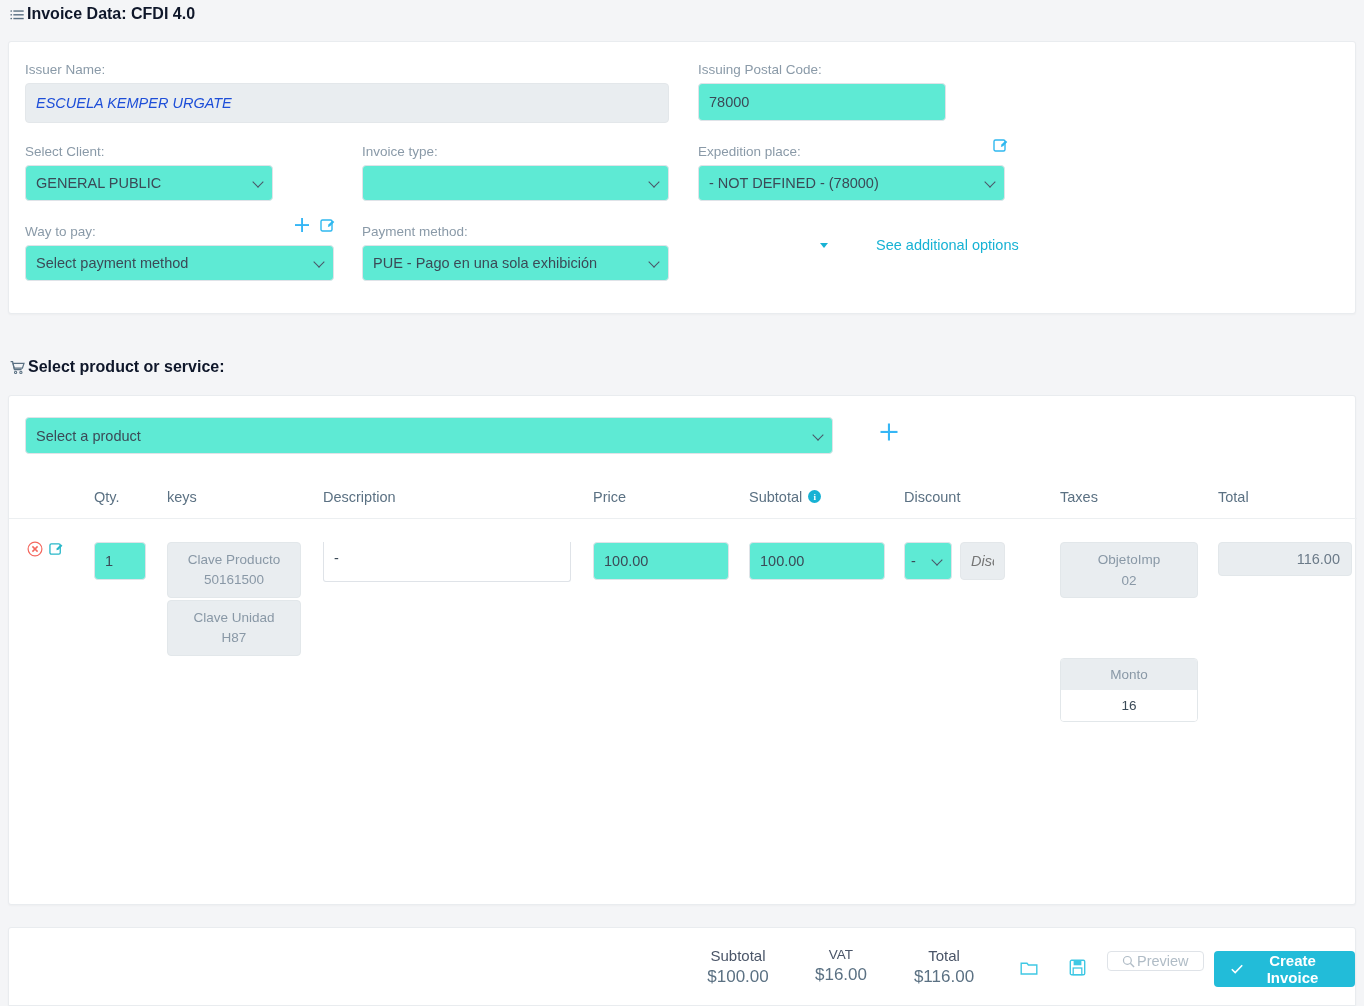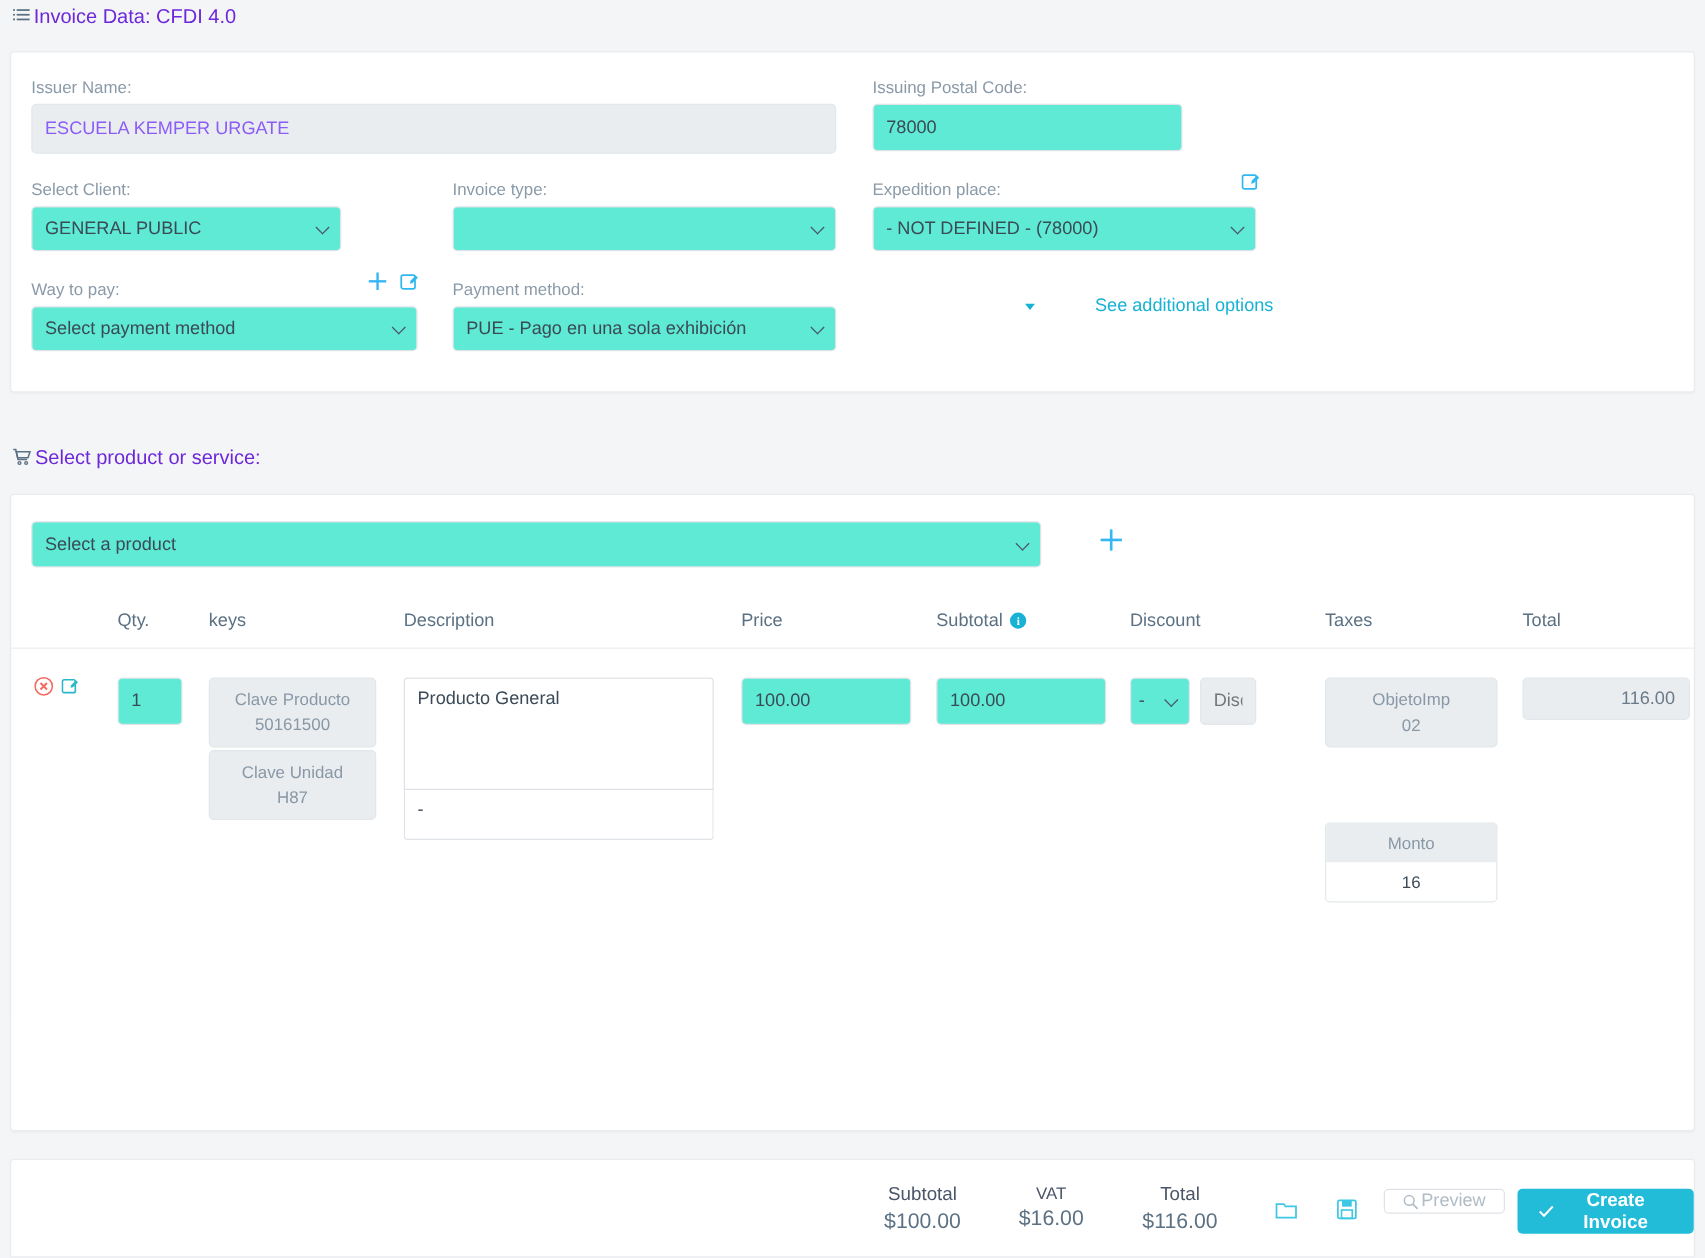--- a/index.html
+++ b/index.html
@@ -8,22 +8,22 @@
     width: 1364px; height: 1006px;
     background: #f4f5f7;
     font-family: "Liberation Sans", sans-serif;
     color: #4a5568;
     overflow: hidden;
   }
   .page { width: 1364px; height: 1006px; position: relative; }
 
   
   .section-head {
-    display: flex; align-items: flex-start;
-    font-size: 16px; color: #6d28d9; font-weight: 400;
+    display: flex; align-items: flex-end;
+    font-size: 16px; color: #0f172a; font-weight: 700;
     padding: 0 0 0 2px;
   }
   .section-head .ico { margin-right: 2px; display: inline-flex; align-items: center; }
 
   
   .card {
     background: #ffffff;
     border: 1px solid #e9ecef;
     border-radius: 3px;
     box-shadow: 0 1px 2px rgba(0,0,0,0.03);
@@ -35,21 +35,21 @@
     margin-bottom: 6px; display: block;
   }
   .inp, .sel {
     width: 100%; height: 36px;
     border: 1px solid #dfe3e8; border-radius: 4px;
     background: #5eead4; color: #3b4a57;
     font-family: "Liberation Sans", sans-serif;
     font-size: 14.5px; padding: 0 10px;
     outline: none;
   }
-  .inp.readonly { background: #e9edf0; border-color: #e3e7ea; color: #8b5cf6; }
+  .inp.readonly { background: #e9edf0; border-color: #e3e7ea; color: #1d4ed8; font-style: italic; }
   .sel {
     appearance: none; -webkit-appearance: none;
     padding-right: 26px;
     background-image: none;
   }
   .selwrap { position: relative; display: inline-block; }
   .selwrap::after {
     content: ""; position: absolute; right: 11px; top: 50%;
     width: 7px; height: 7px; margin-top: -5px;
     border-right: 1.6px solid #4a5568; border-bottom: 1.6px solid #4a5568;
@@ -297,21 +297,20 @@
       <div class="keybox" style="position:absolute; left:158px; top:18px;">
         <span>Clave Producto</span>
         <span class="v">50161500</span>
       </div>
       <div class="keybox" style="position:absolute; left:158px; top:76px;">
         <span>Clave Unidad</span>
         <span class="v">H87</span>
       </div>
 
       <div style="position:absolute; left:314px; top:18px;">
-        <textarea class="desc" style="">Producto General</textarea>
         <textarea class="desc2" style="">-</textarea>
       </div>
 
       <input class="inp" style="position: absolute; left: 584px; top: 18px; width: 136px; height: 38px;" value="100.00">
 
       <input class="inp" style="position: absolute; left: 740px; top: 18px; width: 136px; height: 38px;" value="100.00">
 
       <span class="selwrap" style="position:absolute; left:895px; top:18px; width:48px;">
         <select class="sel" style="width:48px; height:38px; padding:0 6px;">
           <option>-</option>

